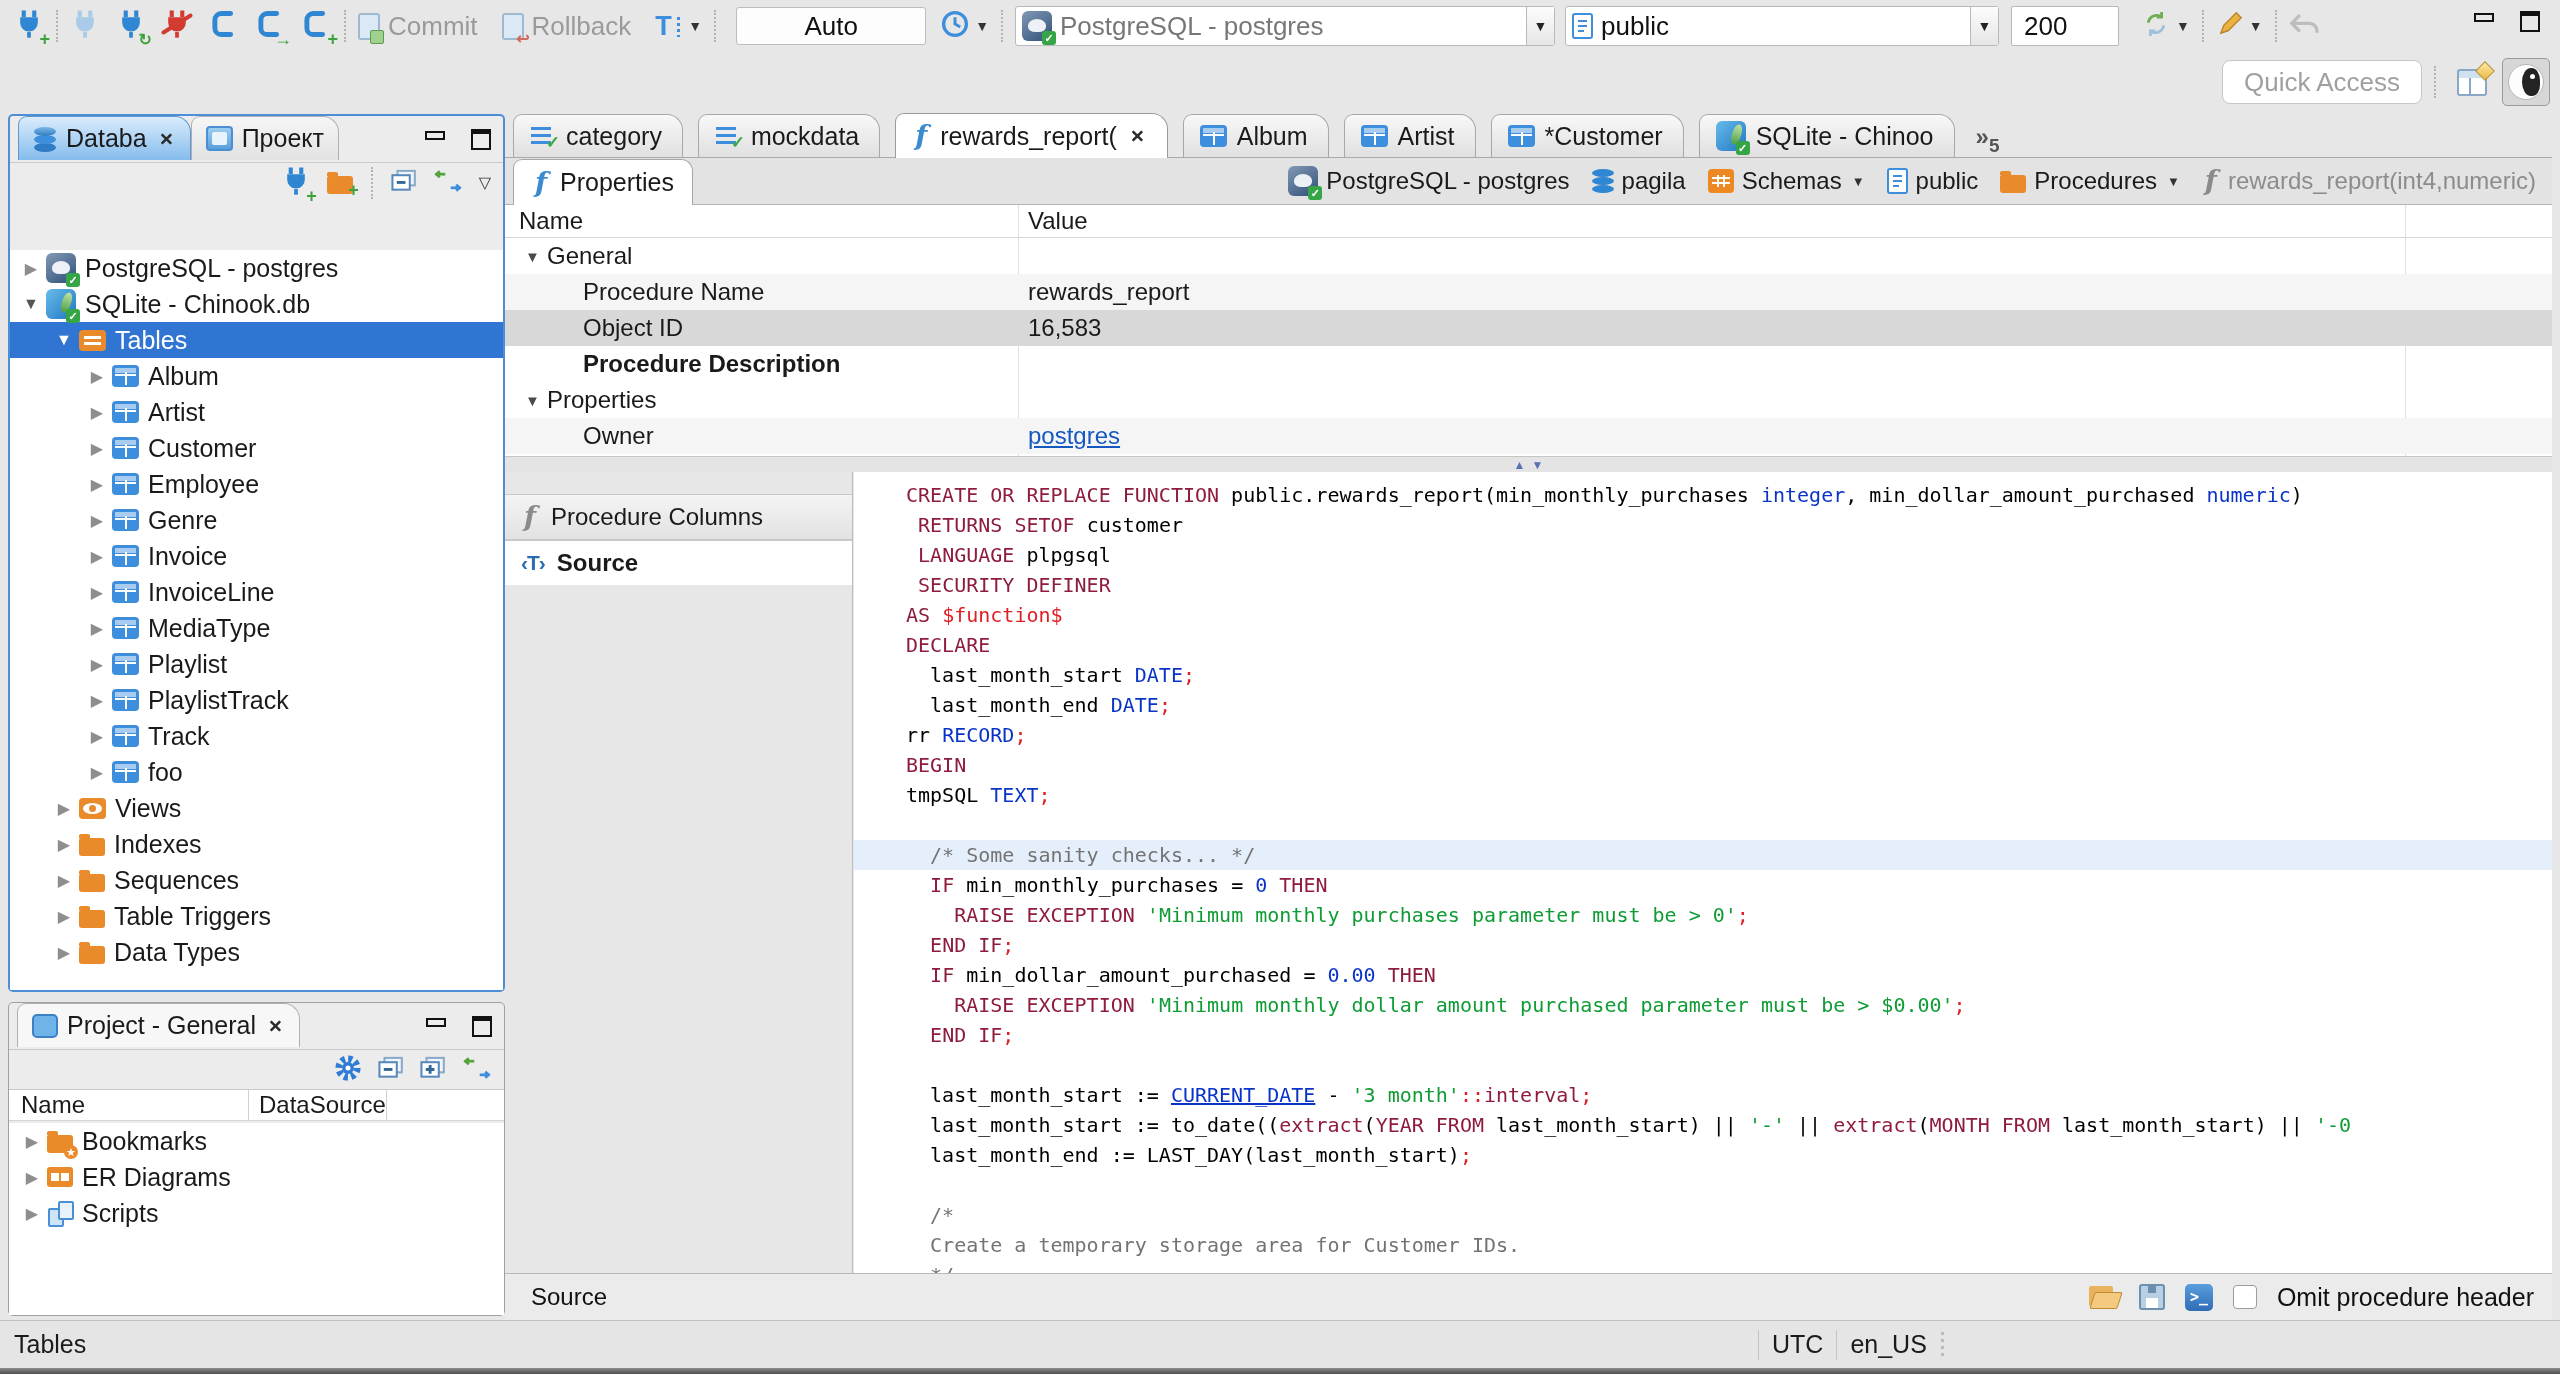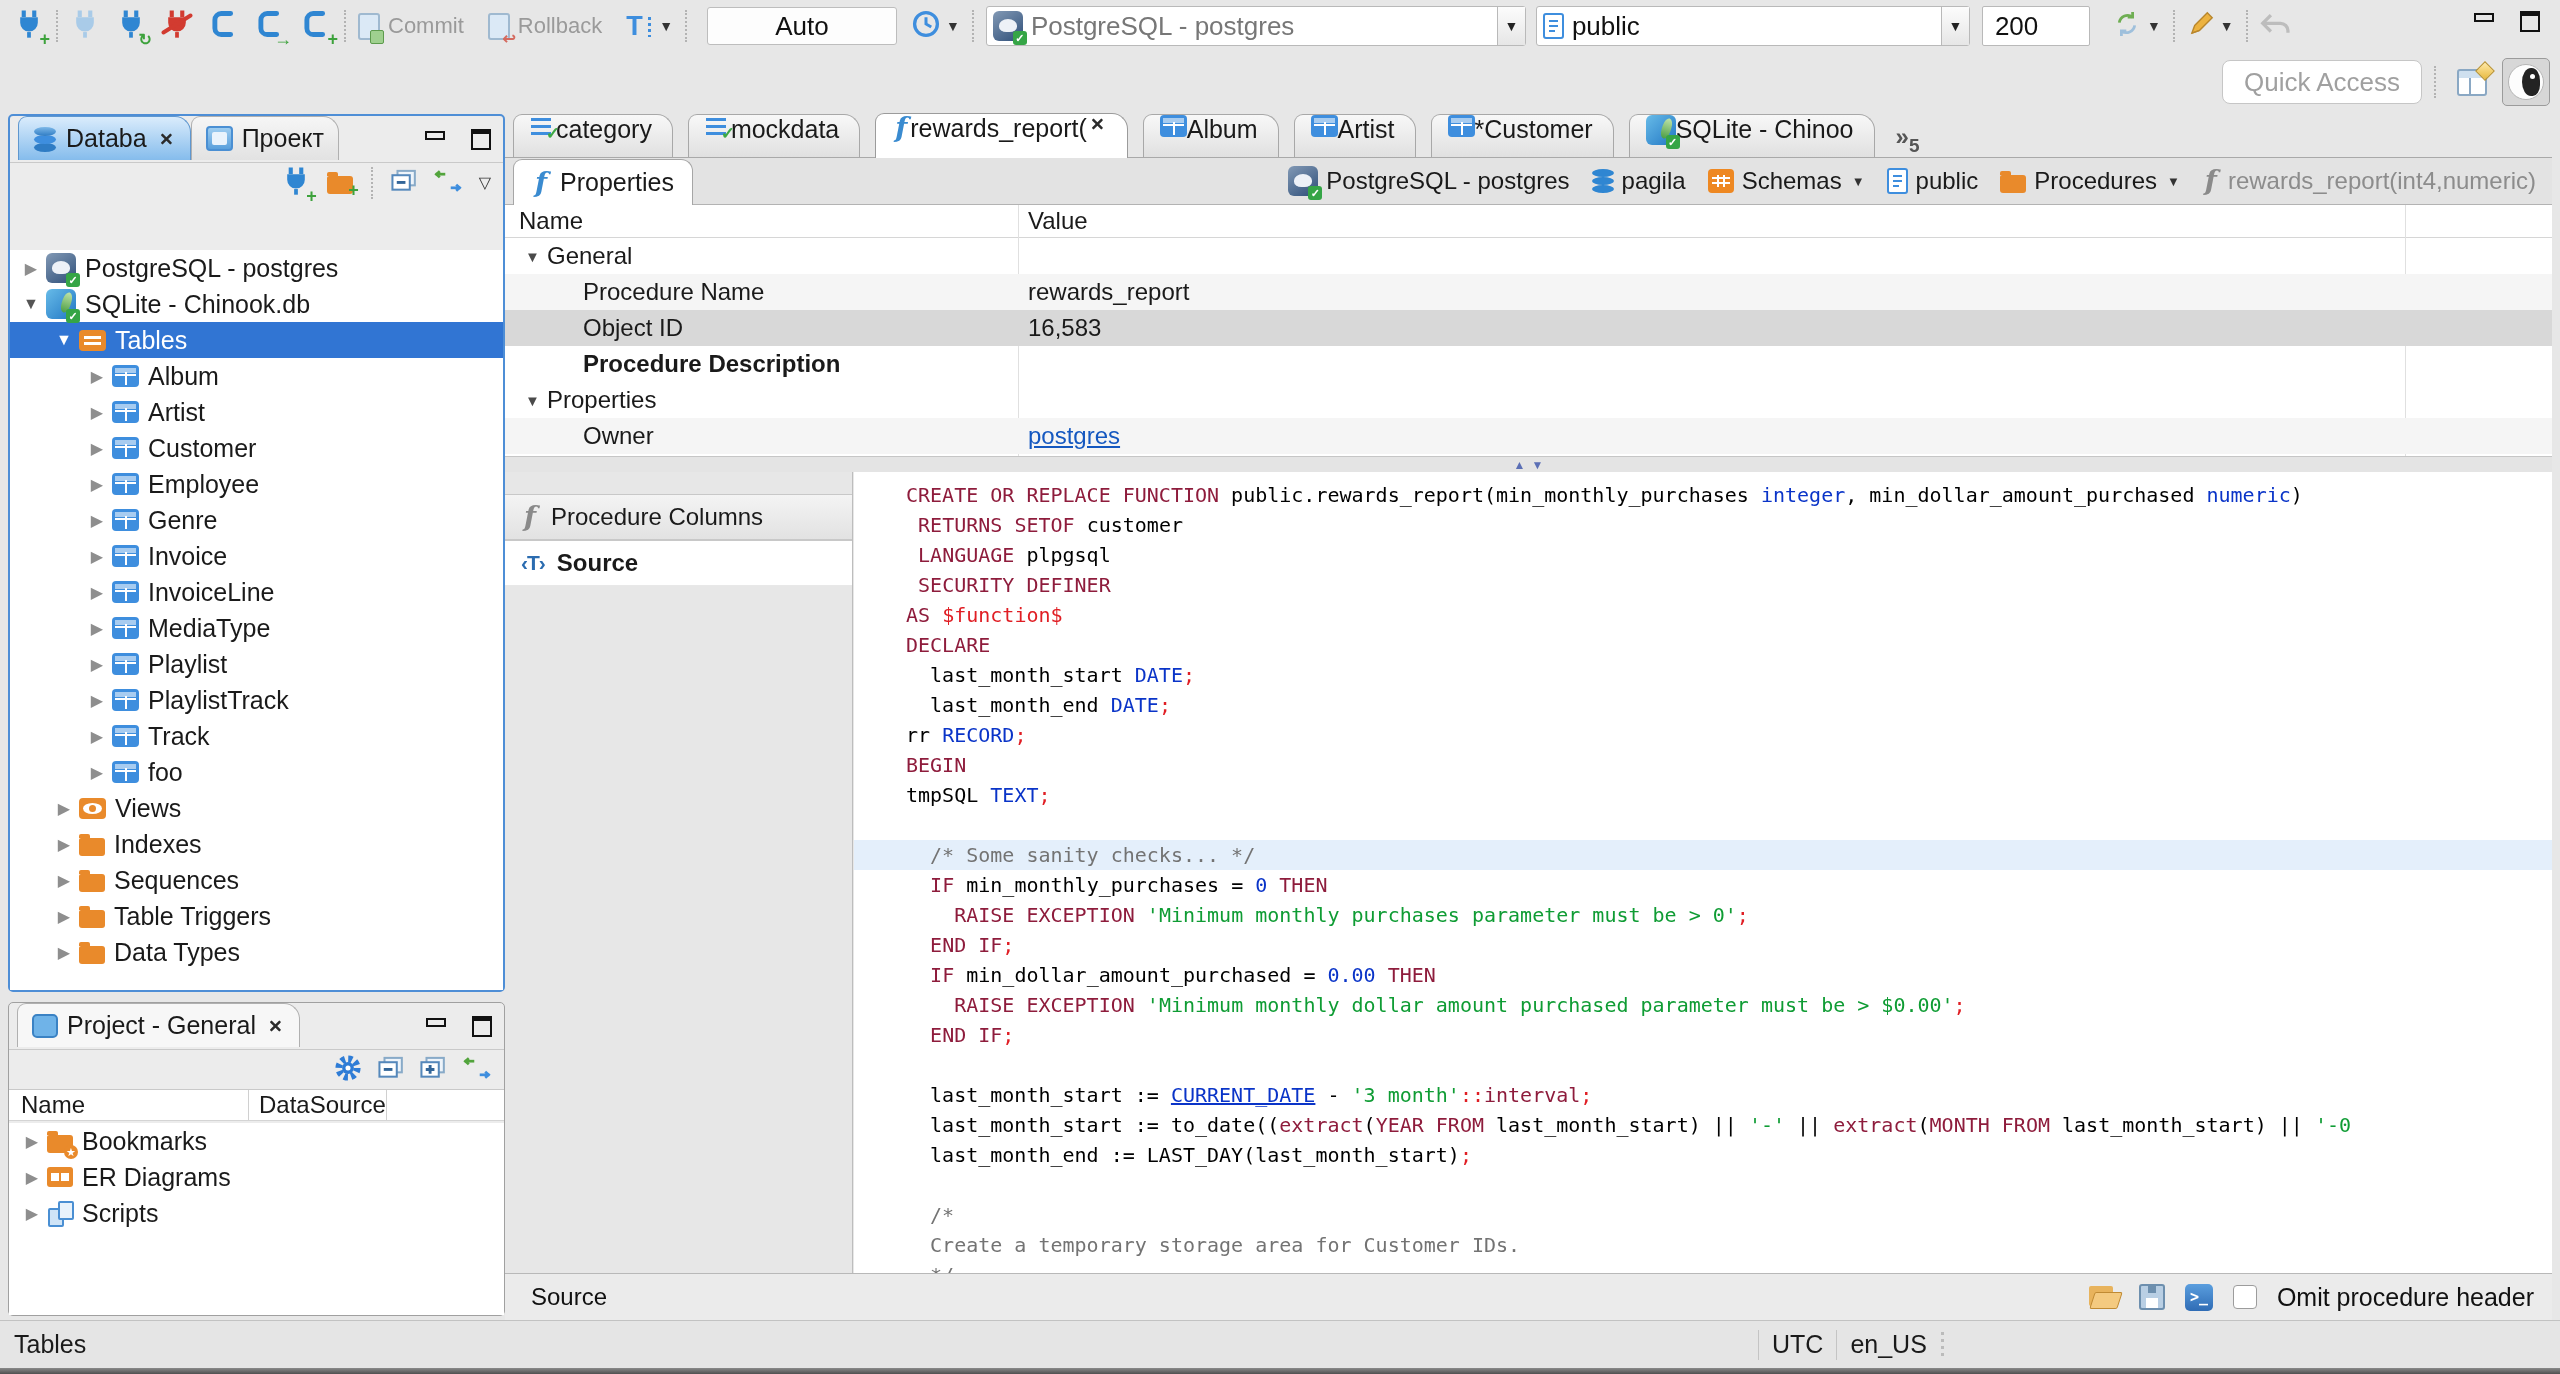--- a/index.html
+++ b/index.html
@@ -69,21 +69,21 @@
   .x-close::before,.x-close::after{content:"";position:absolute;left:9px;top:2px;width:3px;height:16px;background:#2b2b2b;border-radius:1px}
   .x-close::before{transform:rotate(45deg)}.x-close::after{transform:rotate(-45deg)}
   .btn-min,.btn-max{width:24px;height:20px;display:inline-block;position:relative;flex:none;cursor:pointer}
   .btn-min::before{content:"";position:absolute;left:2px;top:3px;width:16px;height:5px;border:2px solid #111}
   .btn-max::before{content:"";position:absolute;left:2px;top:1px;width:16px;height:14px;border:2px solid #111;border-top-width:5px}
 
   
   #toolbar{position:absolute;left:0;top:0;width:2560px;height:52px;display:flex;align-items:center}
   .vsep{width:0;border-left:2px dotted #b3b3b3;height:32px;margin:0 12px;flex:none}
   .tbtn{display:flex;align-items:center;flex:none}
-  .tlabel{font-size:22px;color:#9a9a9a;margin-left:8px}
+  .tlabel{font-size:26px;color:#9a9a9a;margin-left:8px}
   .dda{font-size:14px;color:#333;margin-left:5px}
   #auto-btn{width:190px;height:38px;background:#fdfdfd;border:1px solid #bdbdbd;border-radius:3px;font-size:26px;color:#111;display:flex;align-items:center;justify-content:center;margin-left:8px}
   .combo{height:40px;background:#fff;border:1px solid #b9b9b9;border-radius:3px;display:flex;align-items:center;padding-left:6px}
   .combo .ctext{font-size:26px;color:#777;margin-left:8px;white-space:nowrap;overflow:hidden;flex:1}
   .combo-arrow{width:28px;height:100%;border-left:1px solid #b9b9b9;background:linear-gradient(#fcfcfc,#e6e6e6);display:flex;align-items:center;justify-content:center;font-size:14px;color:#222;flex:none}
   #fetch-input{width:108px;height:40px;border:1px solid #b9b9b9;border-radius:2px;font-size:26px;padding-left:12px;color:#111;background:#fff}
   #qa-row{position:absolute;right:0;top:54px;height:56px;display:flex;align-items:center}
   #quick-access{width:200px;height:44px;border:1px solid #c6c6c6;border-radius:8px;background:#fff;font-size:26px;color:#333;text-align:center}
   #quick-access::placeholder{color:#a0a0a0}
   .qa-btn{width:48px;height:48px;display:flex;align-items:center;justify-content:center;border-radius:5px}
@@ -108,21 +108,21 @@
   .trow.sel{background:#3175d3}
   .trow.sel .tlbl{color:#fff}
   .trow.sel .exp{color:#fff}
   #proj-head{height:32px;display:flex;align-items:center;background:#fff;border-top:1px solid #c9c9c9;border-bottom:1px solid #d4d4d4;font-size:24px}
   #proj-head .hc1{width:240px;padding-left:12px;border-right:1px solid #d0d0d0;height:100%;display:flex;align-items:center}
   #proj-head .hc2{width:138px;padding-left:10px;border-right:1px solid #d0d0d0;height:100%;display:flex;align-items:center}
   #proj-tree{background:#fff;position:absolute;left:0;right:0;top:120px;bottom:0}
 
   
   #etab-strip{position:absolute;left:505px;top:113px;width:2047px;height:45px;display:flex;align-items:flex-end;padding-left:8px;border-bottom:1px solid #a9a9a9}
-  .etab{height:43px;display:flex;align-items:flex-start;padding:0 20px 0 16px;margin-right:15px;border:1px solid #a8a8a8;border-bottom:none;border-radius:9px 16px 0 0;background:linear-gradient(#f8f8f8,#e0e0e0);font-size:25px;white-space:nowrap}
+  .etab{height:43px;display:flex;align-items:center;padding:0 20px 0 16px;margin-right:15px;border:1px solid #a8a8a8;border-bottom:none;border-radius:9px 16px 0 0;background:linear-gradient(#f8f8f8,#e0e0e0);font-size:25px;gap:10px;white-space:nowrap}
   .etab.active{background:#fff;height:45px;position:relative;z-index:2;margin-bottom:-1px;border-color:#9b9b9b}
   .ovf{font:bold 24px "Liberation Sans",sans-serif;color:#555;margin-left:6px}
   .ovf i{font-style:normal;font-size:19px;vertical-align:-7px}
   #etab-btns{position:absolute;right:18px;top:10px;display:flex;gap:22px}
 
   #obj-header{position:absolute;left:505px;top:158px;width:2047px;height:47px;background:#e3e3e3;border-bottom:1px solid #b3b3b3;display:flex;align-items:flex-end}
   #prop-tab{height:46px;margin-left:8px;display:flex;align-items:center;gap:10px;padding:0 18px;background:#fff;border:1px solid #a6a6a6;border-bottom:none;border-radius:9px 12px 0 0;font-size:25px;position:relative;z-index:2;margin-bottom:-1px}
   #breadcrumb{margin-left:auto;display:flex;align-items:center;gap:22px;padding-right:16px;height:100%}
   .bc-item{display:flex;align-items:center;gap:8px;font-size:24px;color:#1a1a1a;white-space:nowrap}
   .bc-item.muted{color:#8c8c8c}

